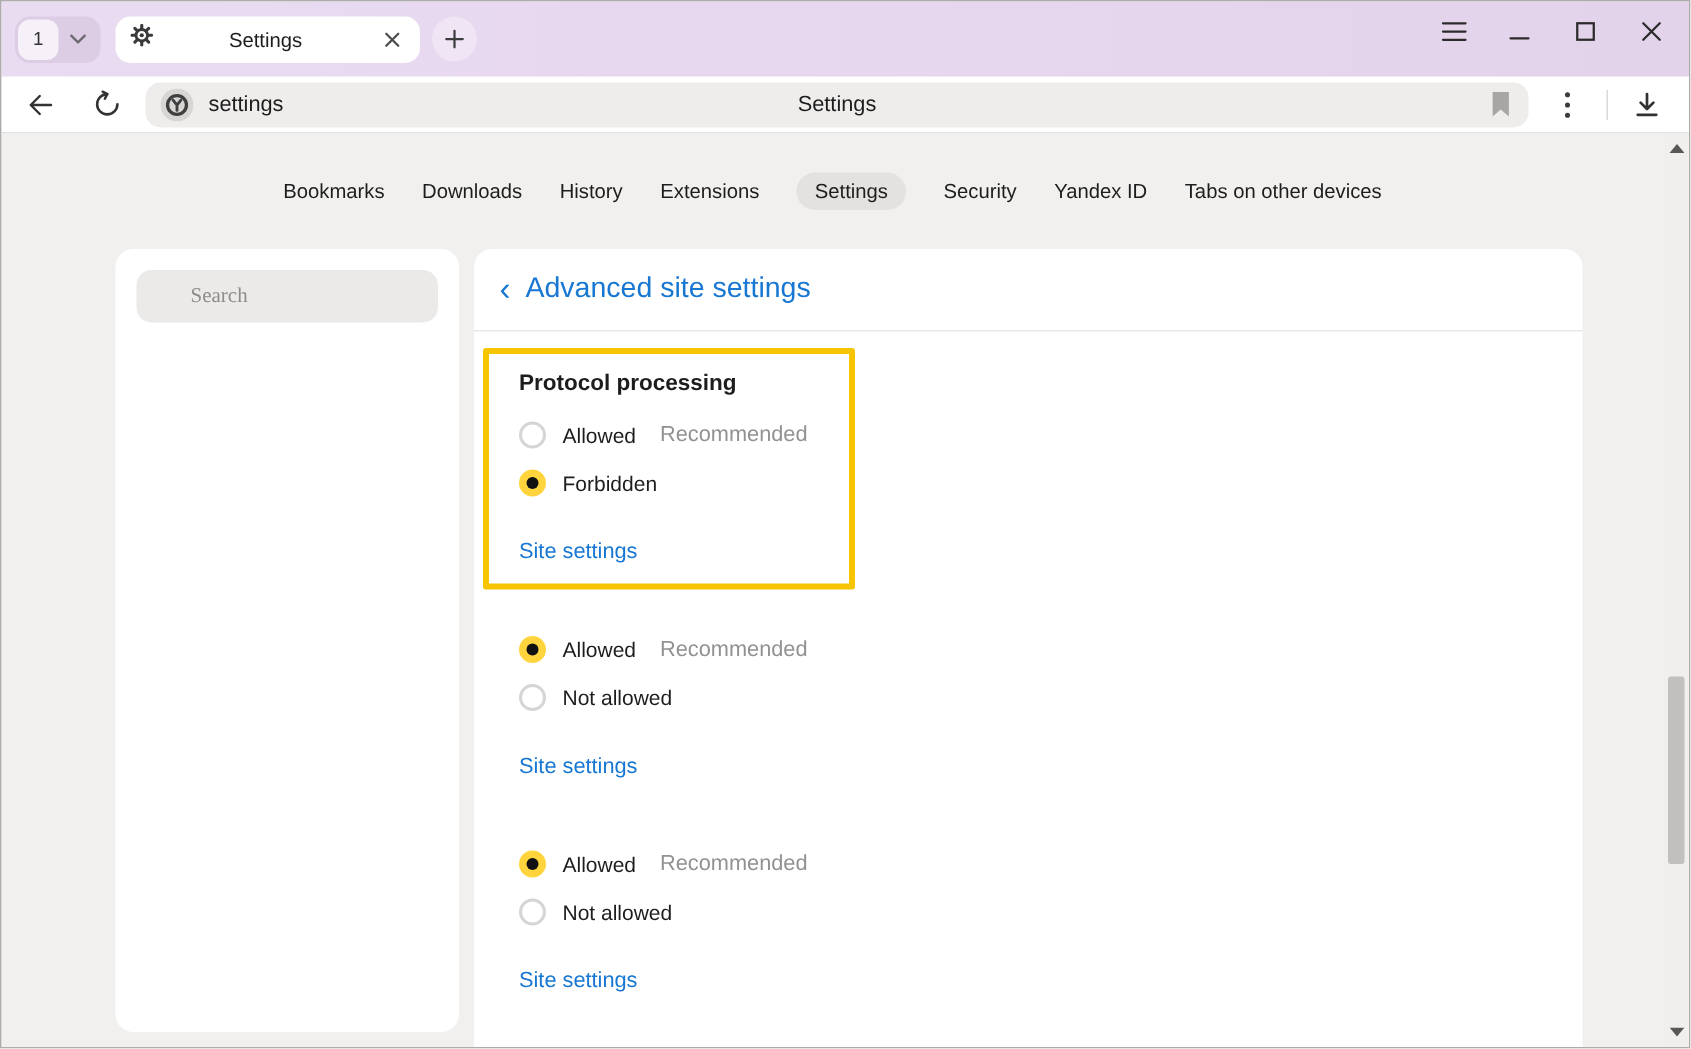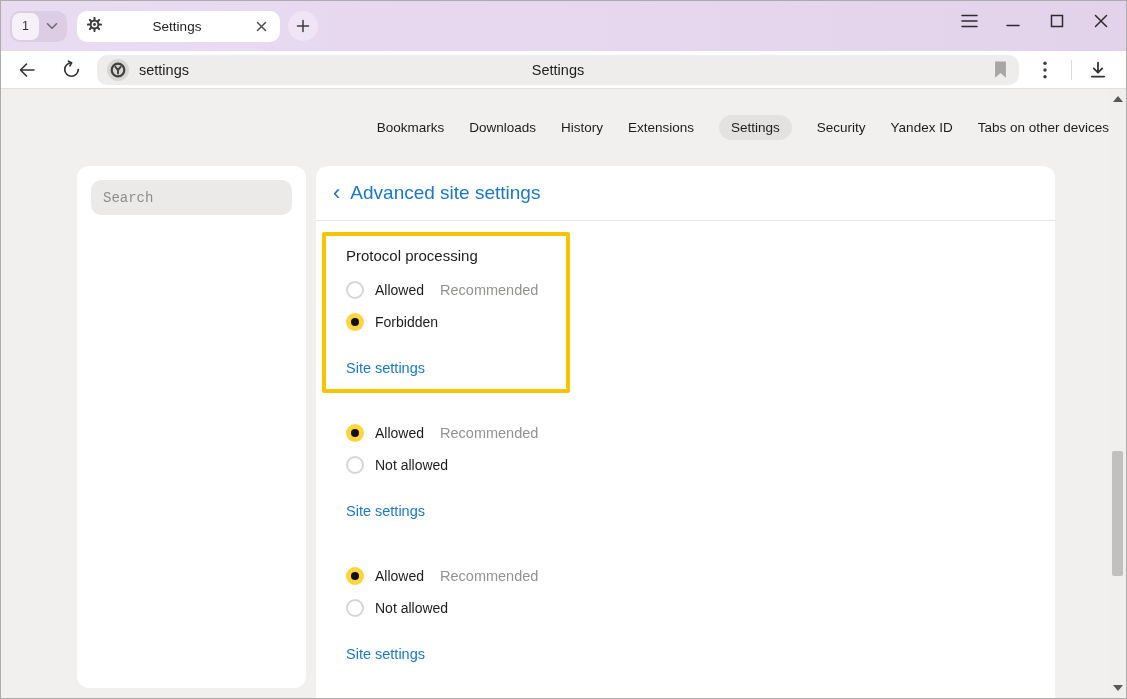--- a/index.html
+++ b/index.html
@@ -37,47 +37,47 @@
   .favicon { width:22px; height:22px; margin-left:2px; }
   .url-text { margin-left:10px; font-size:14.5px; color:#1d1d1d; }
   .addr-title { position:absolute; left:0; right:0; text-align:center; font-size:14.5px; color:#1d1d1d;
                 pointer-events:none; }
   .bookmark-btn { position:absolute; right:12px; top:6px; }
   .toolbar-divider { width:1px; height:20px; background:#dcdad9; margin:0 12px; }
 
   
   .content { flex:1; background:#f1f0ef; position:relative; overflow:hidden; }
 
-  .nav-row { position:absolute; top:26px; left:0; right:17px; display:flex; justify-content:flex-end;
+  .nav-row { position:absolute; top:26px; left:0; right:17px; display:flex; justify-content:center;
              align-items:center; gap:25px; }
   .nav-item { font-size:13.5px; color:#1d1d1d; padding:5px 0; cursor:pointer; white-space:nowrap; }
   .nav-item.active { background:#e4e2e0; border-radius:14px; padding:5px 12px; }
 
   
   .sidebar-card { position:absolute; left:76px; top:77px; width:229px; height:522px;
                   background:#fff; border-radius:12px; }
   .search-box { margin:14px; height:35px; background:#eceae9; border-radius:10px; display:flex; align-items:center; }
   .search-box input { border:none; outline:none; background:transparent; width:100%;
-                      font-family:Liberation Mono, monospace; font-size:14px; color:#1d1d1d; padding:0 12px; }
+                      font-family:Liberation Serif, serif; font-size:14px; color:#1d1d1d; padding:0 12px;margin-left:24px; }
   .search-box input::placeholder { color:#8f8d8b; opacity:1; }
   .side-list { margin-top:14px; }
   .side-item { height:32px; display:flex; align-items:center; padding-left:25px;
                font-size:14.5px; color:#1a1a1a; cursor:pointer; }
 
   
   .main-card { position:absolute; left:315px; top:77px; width:739px; bottom:0;
                background:#fff; border-radius:12px 12px 0 0; }
   .card-header { height:55px; border-bottom:1px solid #e9e7e5; display:flex; align-items:center;
                  padding-left:17px; cursor:pointer; }
   .back-chevron { color:#1777d2; font-size:22px; line-height:1; margin-right:10px; font-weight:400; }
   .header-title { color:#1777d2; font-size:19px; }
   .card-body { padding:25px 0 0 30px; }
 
   .section { margin-bottom:43px; }
-  .section h3 { font-size:15px; font-weight:400; color:#1d1d1d; line-height:19px; margin-bottom:13px; }
+  .section h3 { font-size:15px; font-weight:700; color:#1d1d1d; line-height:19px; margin-bottom:13px; }
   .section.highlighted { border:4px solid #f6c500; width:248px; border-radius:2px;
                          padding:10px 20px 11px 20px; margin:-14px 0 28px -24px; }
   .option { display:flex; align-items:center; gap:11px; height:23px; margin-bottom:9px; cursor:pointer; }
   .radio { width:18px; height:18px; border-radius:50%; flex:0 0 18px; position:relative; }
   .radio.unselected { background:#fff; border:2px solid #d7d5d3; }
   .radio.selected { background:#ffd43c; }
   .radio.selected::after { content:""; position:absolute; left:5px; top:5px; width:8px; height:8px;
                            border-radius:50%; background:#111; }
   .opt-label { font-size:14px; color:#1d1d1d; }
   .opt-badge { font-size:14.5px; color:#949290; margin-left:5px; }

